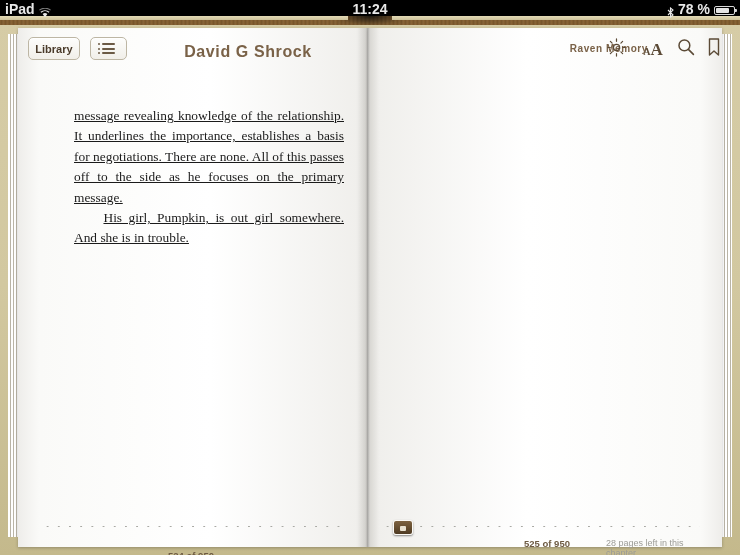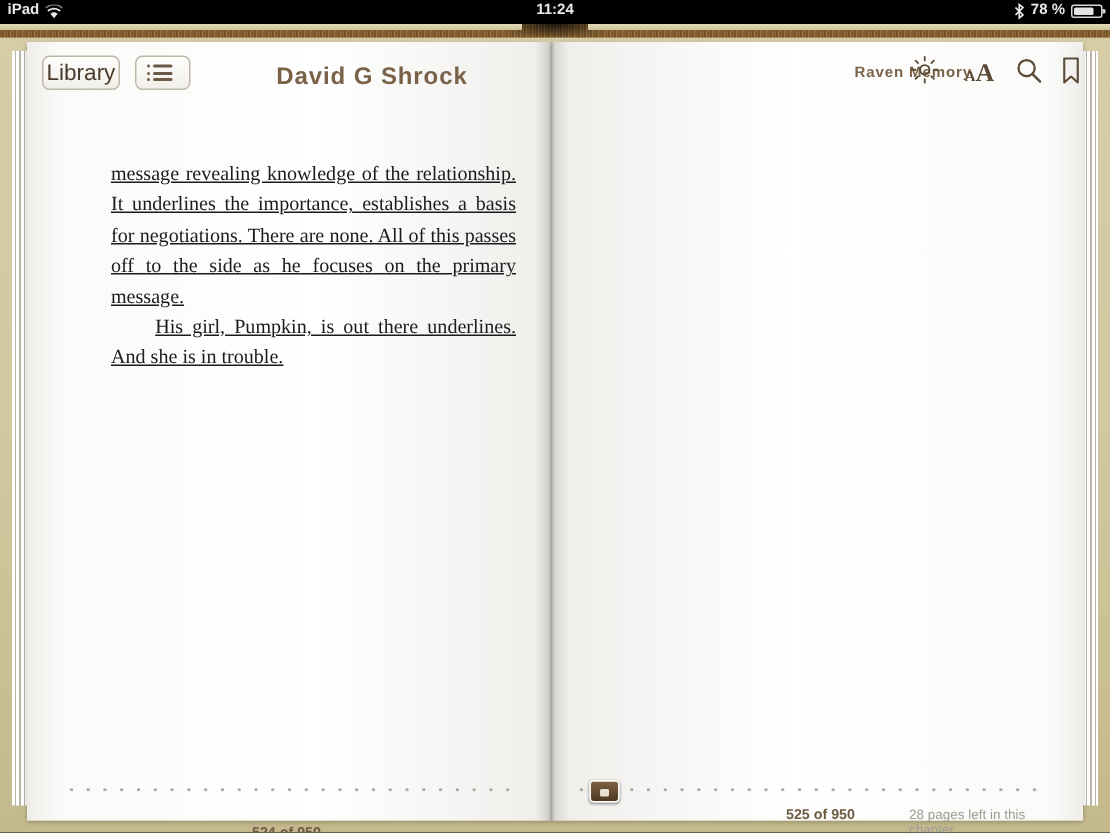--- a/index.html
+++ b/index.html
@@ -15,21 +15,21 @@
     overflow: hidden;
     background: #c9bf9b;
   }
 
   
   #statusbar {
     position: absolute; left: 0; top: 0;
     width: 740px; height: 16px;
     background: #000;
     color: #e8e8e8;
-    font-size: 10px;
+    font-size: 14px;
     font-weight: bold;
     z-index: 60;
   }
   .sb-left { position: absolute; left: 5px; top: 1px; display: flex; align-items: center; gap: 4px; }
   .sb-center { position: absolute; left: 0; top: 1px; width: 740px; text-align: center; }
   .sb-right { position: absolute; right: 5px; top: 1px; display: flex; align-items: center; gap: 4px; }
   .wifi-icon { display: inline-block; width: 12px; height: 10px; position: relative; top: 1px; }
   .bt-icon { display: inline-block; width: 7px; height: 11px; position: relative; top: 1px; }
   .batt {
     display: inline-block; width: 21px; height: 9px;
@@ -103,21 +103,21 @@
   }
 
   
   #toolbar { position: absolute; left: 18px; top: 12px; width: 704px; height: 42px; z-index: 30; }
   .tb-btn {
     position: absolute; top: 9px;
     background: linear-gradient(to bottom, #fdfdfc, #f1efe9);
     border: 1px solid #bdb6a4;
     border-radius: 5px;
     color: #4a3a2a;
-    font-size: 15px; font-weight: normal;
+    font-size: 11px; font-weight: bold;
     display: flex; align-items: center; justify-content: center;
     box-shadow: 0 1px 0 rgba(255,255,255,0.8) inset;
   }
   #library-button { left: 10px; width: 52px; height: 23px; }
   #toc-button { left: 72px; width: 37px; height: 23px; }
   .toc-glyph { display: flex; flex-direction: column; gap: 2.5px; }
   .toc-glyph i { display: block; width: 13px; height: 2px; background: #6b5a45; border-radius: 1px; position: relative; }
   .toc-glyph i::before {
     content: ""; position: absolute; left: -4px; top: 0; width: 2px; height: 2px;
     background: #6b5a45; border-radius: 50%;
@@ -227,21 +227,21 @@
     <div id="topedge"></div>
     <div id="topedge-cap-l"></div>
     <div id="topedge-cap-r"></div>
 
     <div class="stack left"></div>
     <div class="stack right"></div>
 
     <div class="page" id="page-left">
       <div class="textcol" id="left-text">
         <p>message revealing knowledge of the relationship. It underlines the importance, establishes a basis for negotiations. There are none. All of this passes off to the side as he focuses on the primary message.</p>
-        <p class="indent">His girl, Pumpkin, is out there underlines. And she is in trouble.</p>
+        <p class="indent">His girl, Pumpkin, is out girl somewhere. And she is in trouble.</p>
       </div>
     </div>
 
     <div class="page" id="page-right">
       
     </div>
 
     <div id="gutter"></div>
 
     <div id="toolbar">

